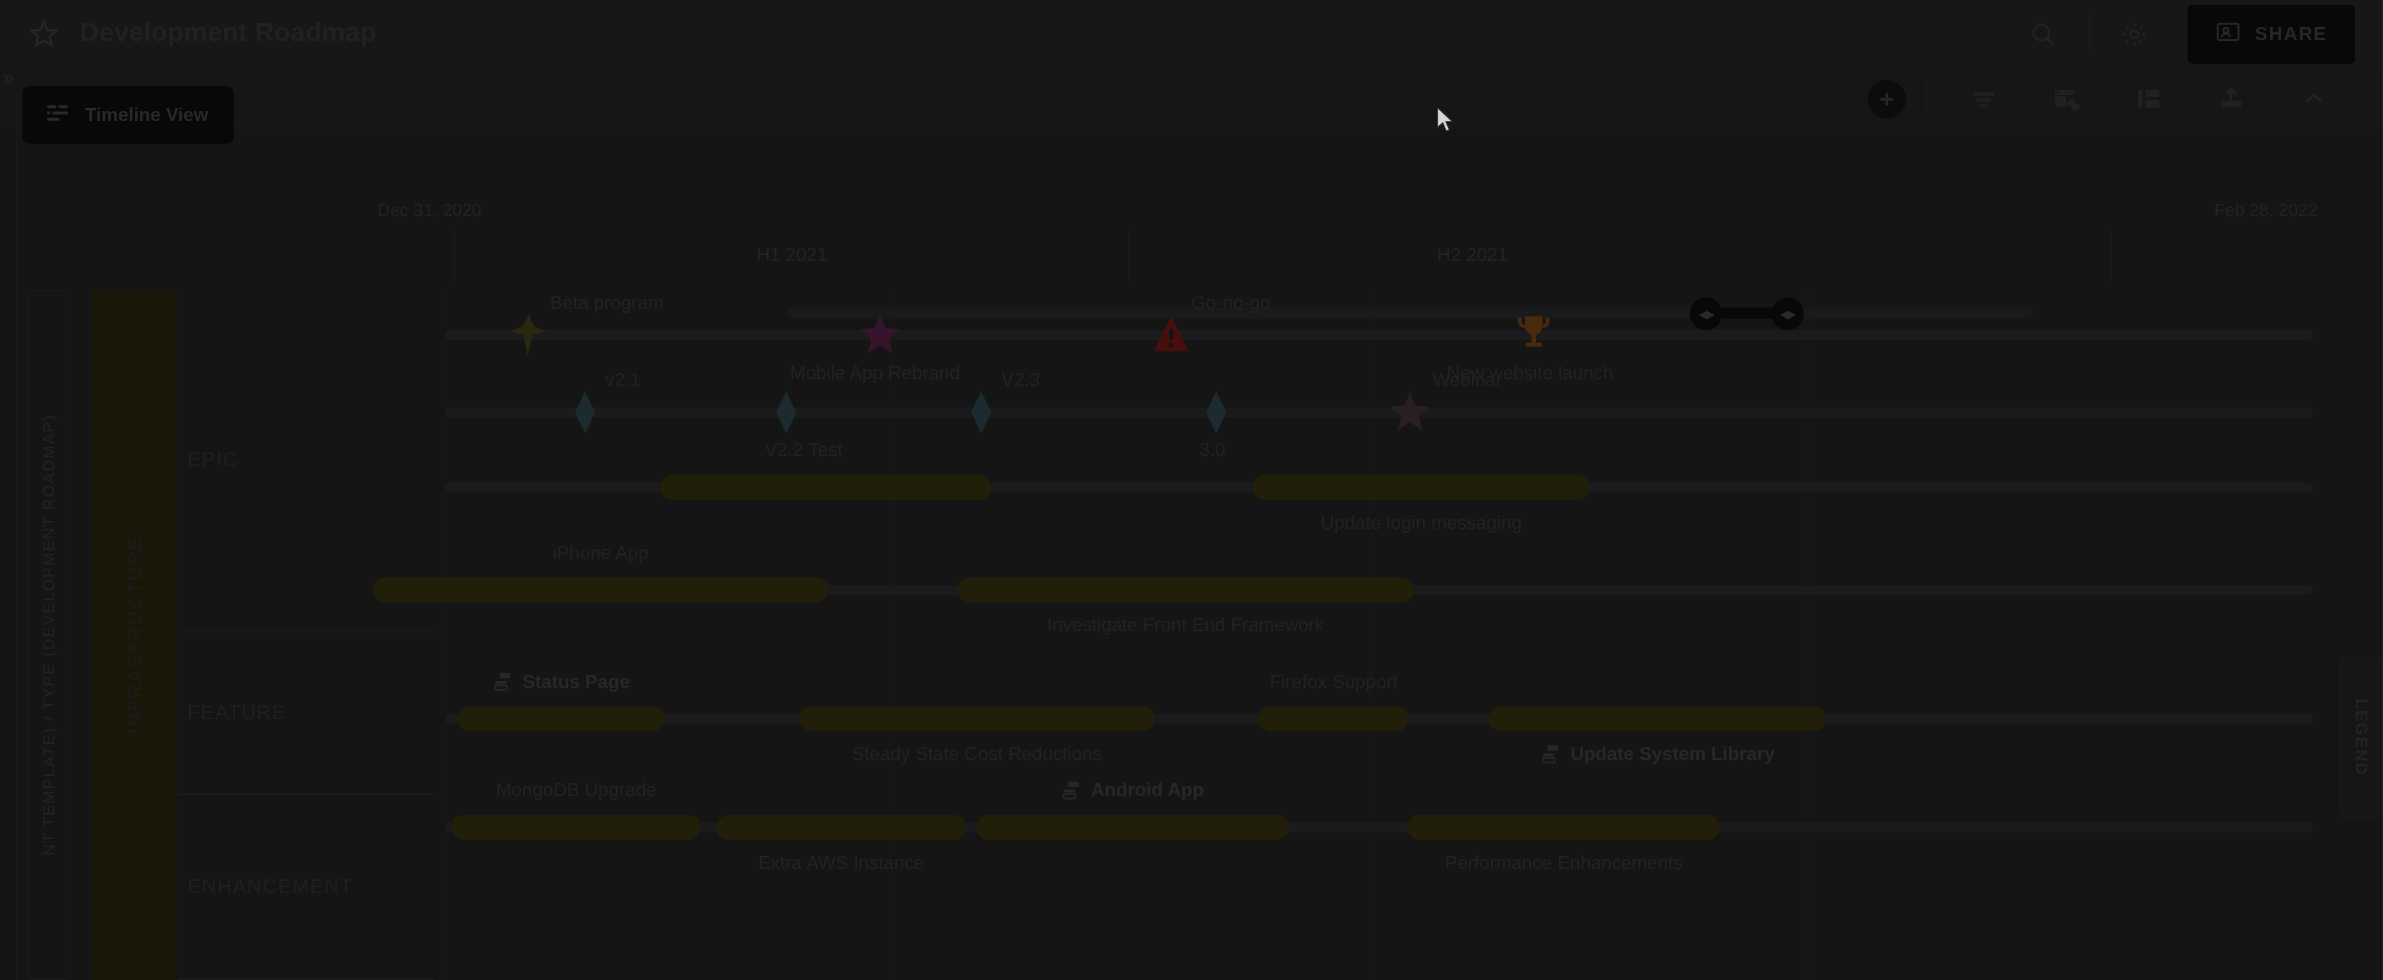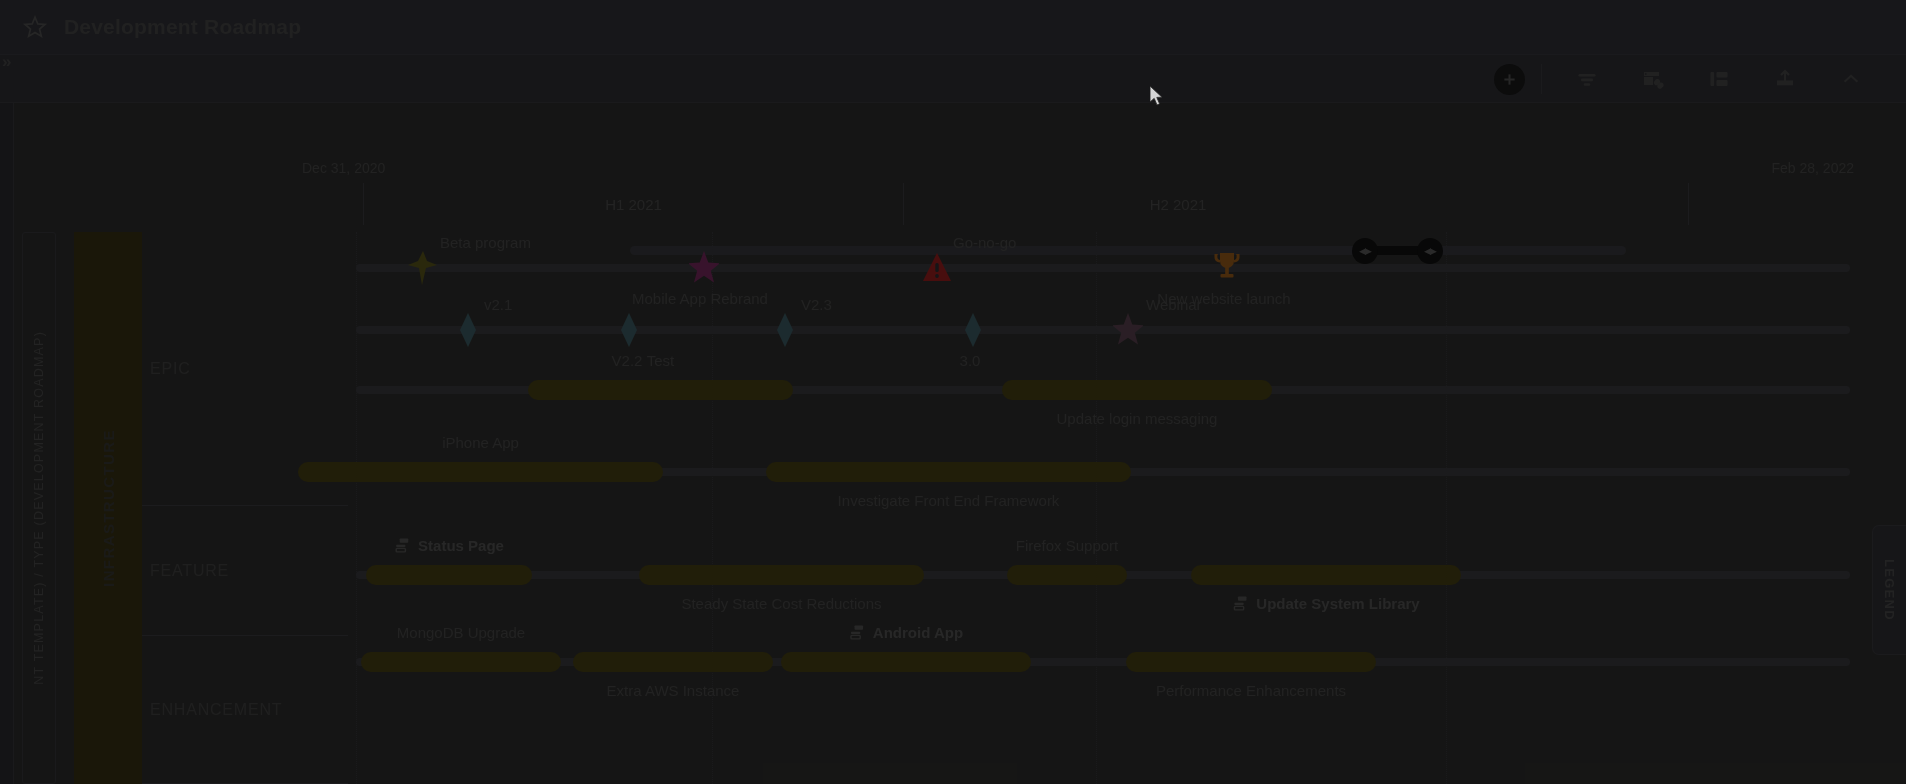--- a/index.html
+++ b/index.html
@@ -184,25 +184,62 @@
 
   <div class="topbar">
     <div class="topbar-left">
       <span class="star-icon">
         <svg viewBox="0 0 24 24" width="26" height="26" fill="none" stroke="currentColor" stroke-width="1.6">
           <polygon points="12,3 14.6,9.2 21.2,9.7 16.2,14 17.8,20.5 12,17 6.2,20.5 7.8,14 2.8,9.7 9.4,9.2"></polygon>
         </svg>
       </span>
       <span class="doc-title">Development Roadmap</span>
     </div>
+    <div class="topbar-right">
+      <span class="tb-icon">
+        <svg viewBox="0 0 24 24" width="23" height="23" fill="none" stroke="currentColor" stroke-width="1.9">
+          <circle cx="10.5" cy="10.5" r="6.6"></circle>
+            <line x1="15.4" y1="15.4" x2="21" y2="21"></line>
+        </svg>
+      </span>
+      <span class="tb-sep"></span>
+      <span class="tb-icon">
+        <svg viewBox="0 0 24 24" width="23" height="23" fill="none" stroke="currentColor" stroke-width="1.8">
+          <circle cx="12" cy="12" r="3.2"></circle>
+          <path d="M12 2.6v2.6M12 18.8v2.6M21.4 12h-2.6M5.2 12H2.6M18.6 5.4l-1.9 1.9M7.3 16.7l-1.9 1.9M18.6 18.6l-1.9-1.9M7.3 7.3L5.4 5.4"></path>
+        </svg>
+      </span>
+      <span class="share-btn">
+        <span>
+          <svg viewBox="0 0 24 24" width="21" height="21" fill="none" stroke="currentColor" stroke-width="1.8">
+            <rect x="2.5" y="4.5" width="19" height="15" rx="1.4"></rect>
+            <circle cx="10" cy="10.5" r="2.3"></circle>
+            <path d="M6 17c.6-2.4 2.2-3.4 4-3.4s3.4 1 4 3.4"></path>
+          </svg>
+        </span>
+        <span>SHARE</span>
+      </span>
+    </div>
   </div>
 
   <div class="toolbar2"></div>
   <div class="chev-left">»</div>
 
+  <div class="view-pill">
+    <span>
+      <svg viewBox="0 0 24 24" width="20" height="20" fill="currentColor">
+        <rect x="2" y="5" width="9" height="3" rx="1.2"></rect>
+        <rect x="13" y="5" width="9" height="3" rx="1.2"></rect>
+        <rect x="2" y="11" width="3" height="3" rx="1.2"></rect>
+        <rect x="7" y="11" width="15" height="3" rx="1.2"></rect>
+        <rect x="2" y="17" width="12" height="3" rx="1.2"></rect>
+      </svg>
+    </span>
+    <span>Timeline View</span>
+  </div>
 
   <div class="t2-right">
     <span class="plus-btn">
       <svg viewBox="0 0 24 24" width="19" height="19" fill="none" stroke="currentColor" stroke-width="2.6">
         <line x1="12" y1="5.5" x2="12" y2="18.5"></line>
           <line x1="5.5" y1="12" x2="18.5" y2="12"></line>
       </svg>
     </span>
     <span class="t2-sep"></span>
     <span class="t2-icon">

